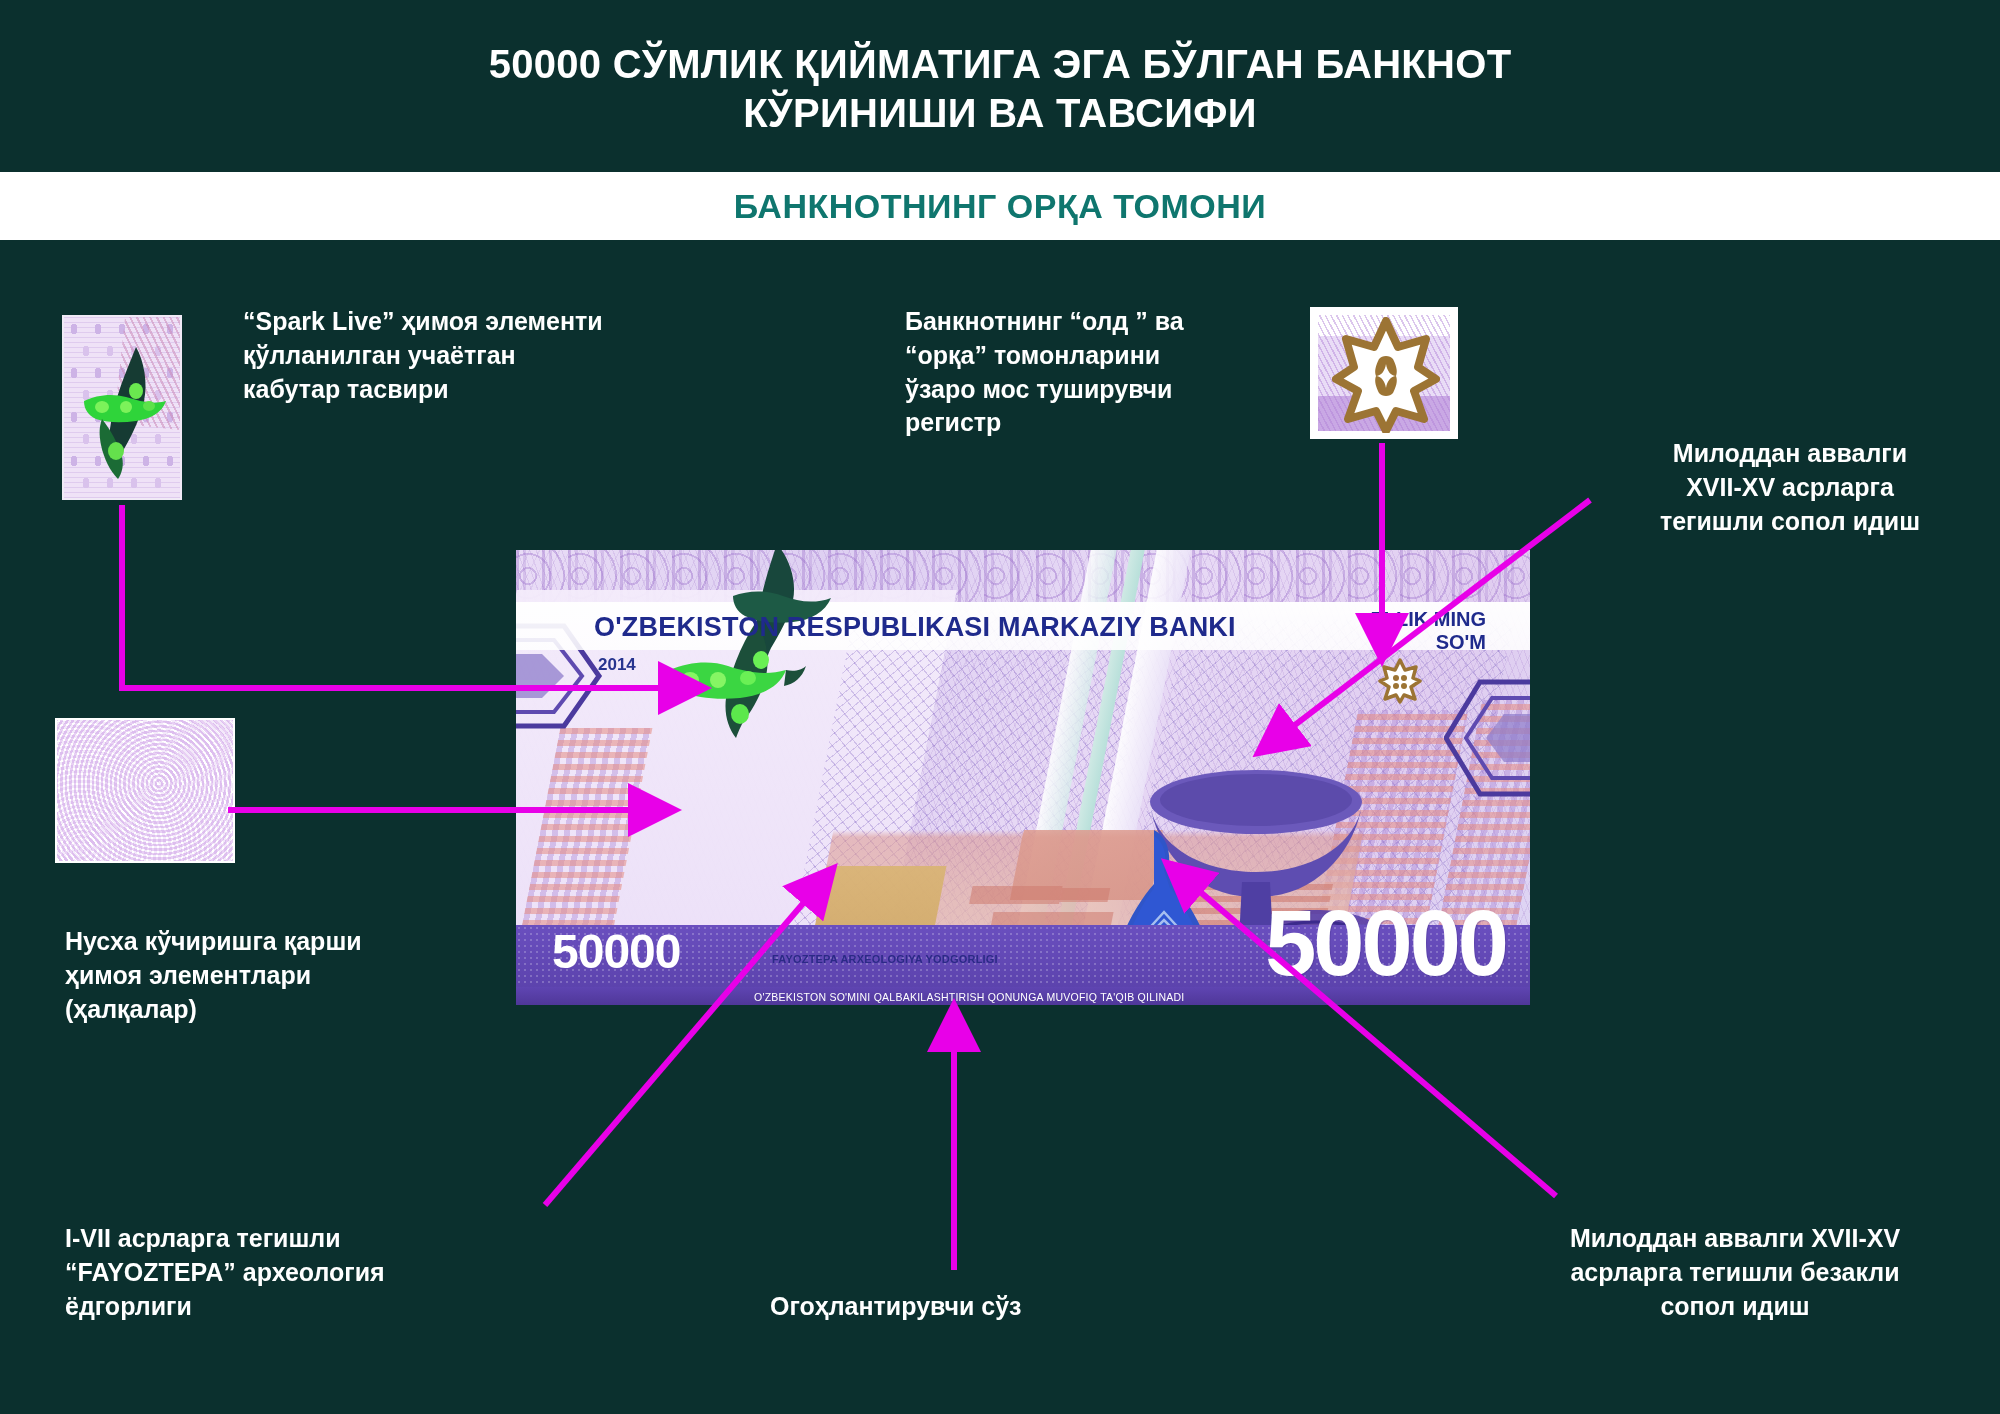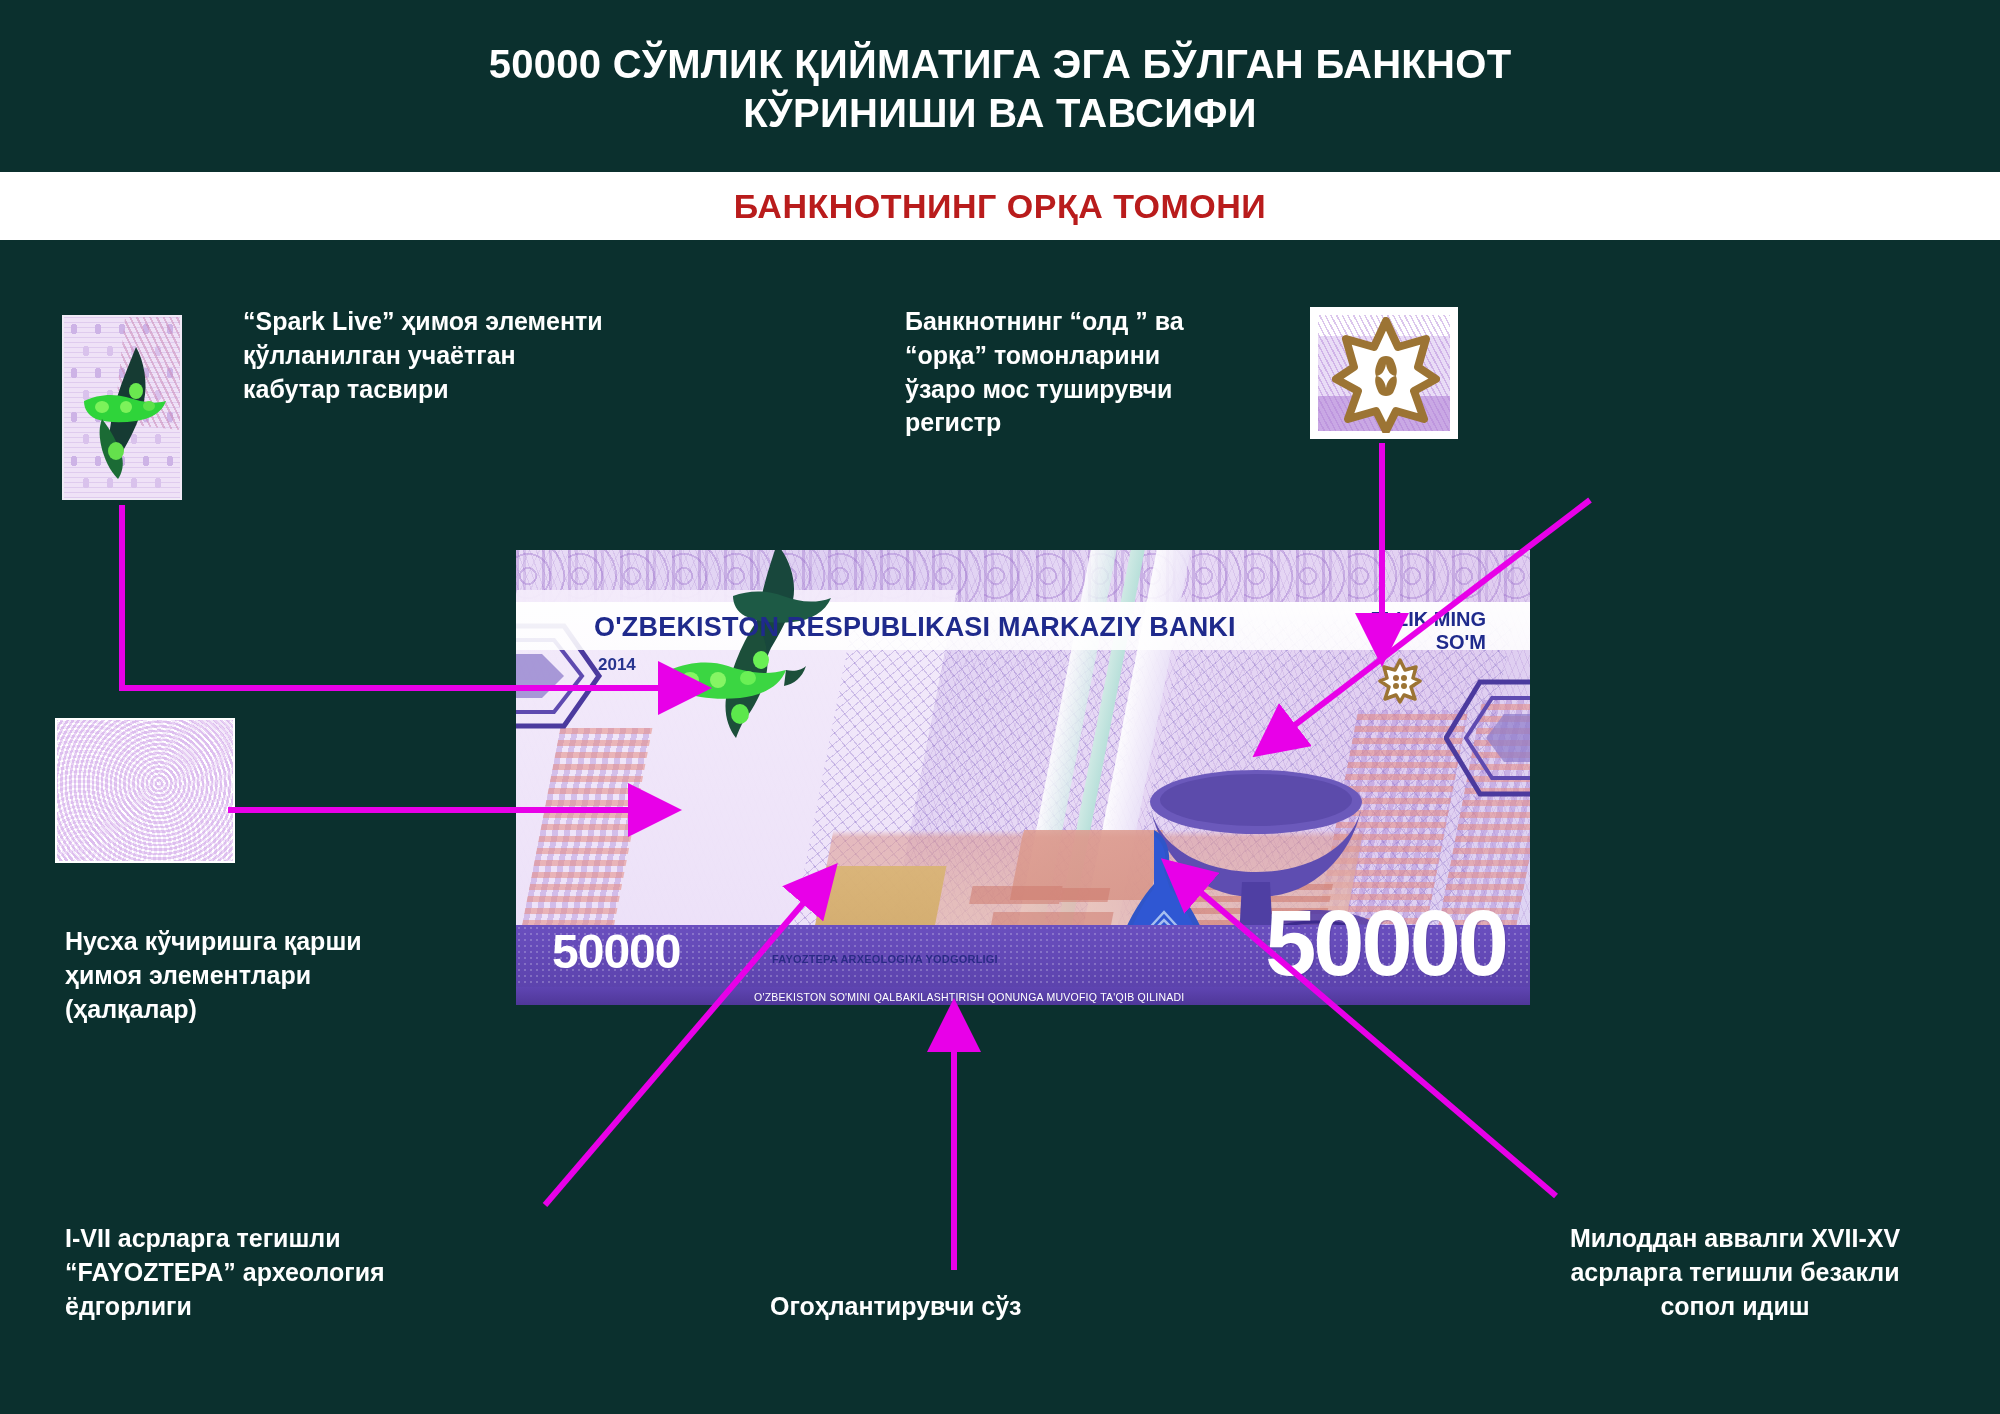--- a/index.html
+++ b/index.html
@@ -40,21 +40,21 @@
     top: 172px;
     left: 0;
     width: 2000px;
     height: 68px;
     background: #ffffff;
     display: flex;
     align-items: center;
     justify-content: center;
   }
   .subheader-band .sub-text {
-    color: #b91c1c;
+    color: #0f766e;
     font-size: 34px;
     font-weight: bold;
     letter-spacing: 0.5px;
   }
 
   
   .callout {
     position: absolute;
     color: #ffffff;
     font-size: 25px;
@@ -383,20 +383,23 @@
 
   <div class="thumb" id="thumb-star">
     <div class="star-inner-bg"></div>
     <svg class="star-svg" viewBox="0 0 108 116">
       <path d="M54 4 L66 30 L94 22 L86 50 L104 62 L82 74 L92 102 L64 94 L54 114 L44 94 L16 102 L26 74 L4 62 L22 50 L14 22 L42 30 Z" fill="#ffffff" stroke="#9c7434" stroke-width="8" stroke-linejoin="round"></path>
       <path d="M47 42 C44 48 42 54 44 59 C49 59 53 54 54 47 C55 54 59 59 64 59 C66 54 64 48 61 42 C58 38 50 38 47 42 Z" fill="#9c7434"></path>
       <path d="M47 76 C44 70 42 64 44 59 C49 59 53 64 54 71 C55 64 59 59 64 59 C66 64 64 70 61 76 C58 80 50 80 47 76 Z" fill="#9c7434"></path>
     </svg>
   </div>
 
+  <div class="callout" id="callout-pottery-tr">Милоддан аввалги
+XVII-XV асрларга
+тегишли сопол идиш</div>
 
   <div class="thumb" id="thumb-rings"></div>
 
   <div class="callout" id="callout-anticopy">Нусха кўчиришга қарши
 ҳимоя элементлари
 (ҳалқалар)</div>
 
   <div class="callout" id="callout-fayoz">I-VII асрларга тегишли
 “FAYOZTEPA” археология
 ёдгорлиги</div>

